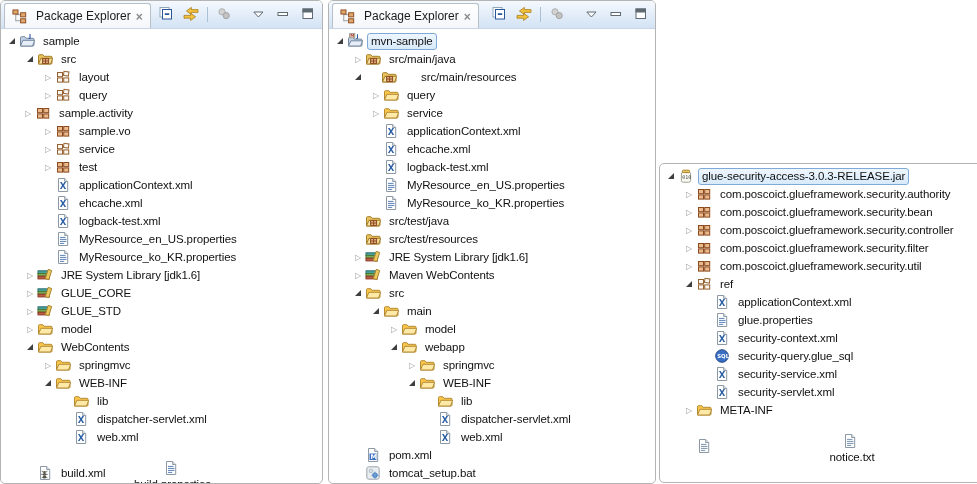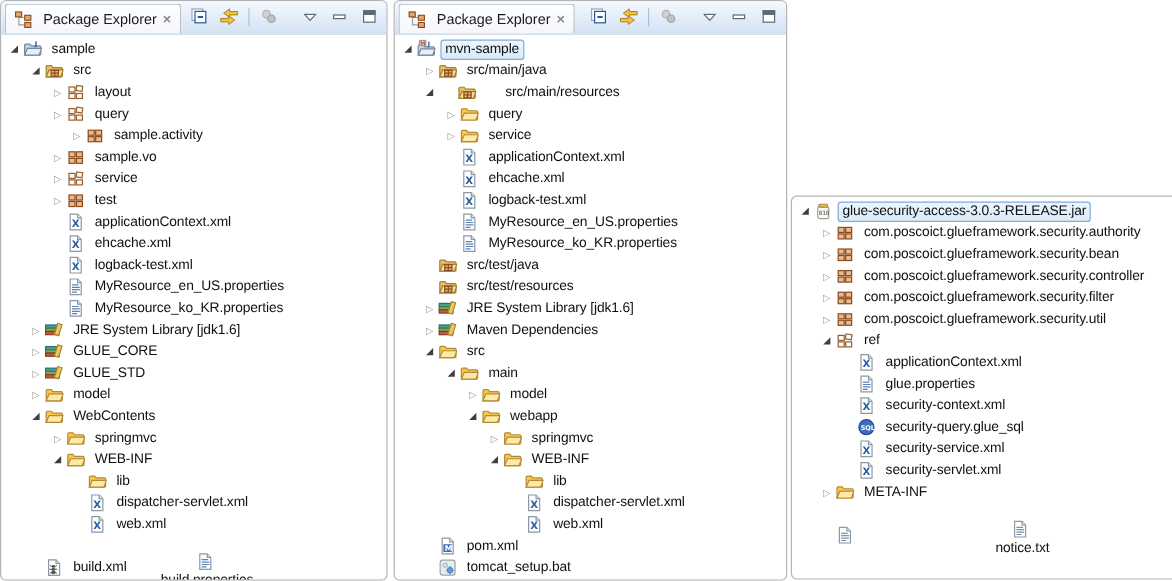--- a/index.html
+++ b/index.html
@@ -146,21 +146,21 @@
             <g fill="#fdf8f1" stroke="#95602f">
               <rect x="2.5" y="3.5" width="5" height="4.2"></rect>
               <rect x="8.7" y="2.6" width="5" height="4.2" transform="rotate(8 11.2 4.7)"></rect>
               <rect x="2.5" y="8.9" width="5" height="4.2"></rect>
               <rect x="8.7" y="8.9" width="5" height="4.2"></rect>
             </g>
           </svg>
         </span>
         <span class="label" data-name="tree-item-label">query</span>
       </div>
-      <div class="row" data-name="tree-item" style="padding-left: 56px;">
+      <div class="row" data-name="tree-item" style="padding-left: 20px;">
         <span class="arrow collapsed" data-name="expand-arrow"></span>
         <span class="ticon" data-name="package-icon">
           <svg width="16" height="16" viewBox="0 0 16 16">
             <g fill="#eab98c" stroke="#8a4a1e">
               <rect x="2.5" y="3.5" width="5" height="4.2"></rect>
               <rect x="8.7" y="3.5" width="5" height="4.2"></rect>
               <rect x="2.5" y="8.9" width="5" height="4.2"></rect>
               <rect x="8.7" y="8.9" width="5" height="4.2"></rect>
             </g>
           </svg>
@@ -607,21 +607,21 @@
       <div class="row" data-name="tree-item" style="padding-left: 22px;">
         <span class="arrow collapsed" data-name="expand-arrow"></span>
         <span class="ticon" data-name="library-icon">
           <svg width="16" height="16" viewBox="0 0 16 16">
             <rect x="1" y="3.8" width="11.4" height="2.7" fill="#46a09e" stroke="#2d6f6d"></rect>
             <rect x="1" y="6.5" width="11.4" height="2.7" fill="#7cab57" stroke="#4d7a2e"></rect>
             <rect x="1" y="9.2" width="11.4" height="2.7" fill="#c05c42" stroke="#8a3a26"></rect>
             <path d="M11.2 2.4 l3.5 1.1 -2.9 9.2 -3.5 -1.1 z" fill="#ecc95e" stroke="#a8852e"></path>
           </svg>
         </span>
-        <span class="label" data-name="tree-item-label">Maven Dependencies</span>
+        <span class="label" data-name="tree-item-label">Maven WebContents</span>
       </div>
       <div class="row" data-name="tree-item" style="padding-left: 22px;">
         <span class="arrow expanded" data-name="expand-arrow"></span>
         <span class="ticon" data-name="folder-icon">
           <svg width="16" height="16" viewBox="0 0 16 16">
             <path d="M1.5 13 V4.6 c0-.5.4-.9.9-.9 h3.4 l1.3 1.6 h7 c.5 0 .9.4.9.9 v5.9 c0 .5-.4.9-.9.9 z" fill="#fbc64a" stroke="#b38b37"></path>
             <path d="M1.5 13 L3.9 7.3 h11.8 L13.5 13 z" fill="#ffe9a6" stroke="#b38b37"></path>
           </svg>
         </span>
         <span class="label" data-name="tree-item-label">src</span>

